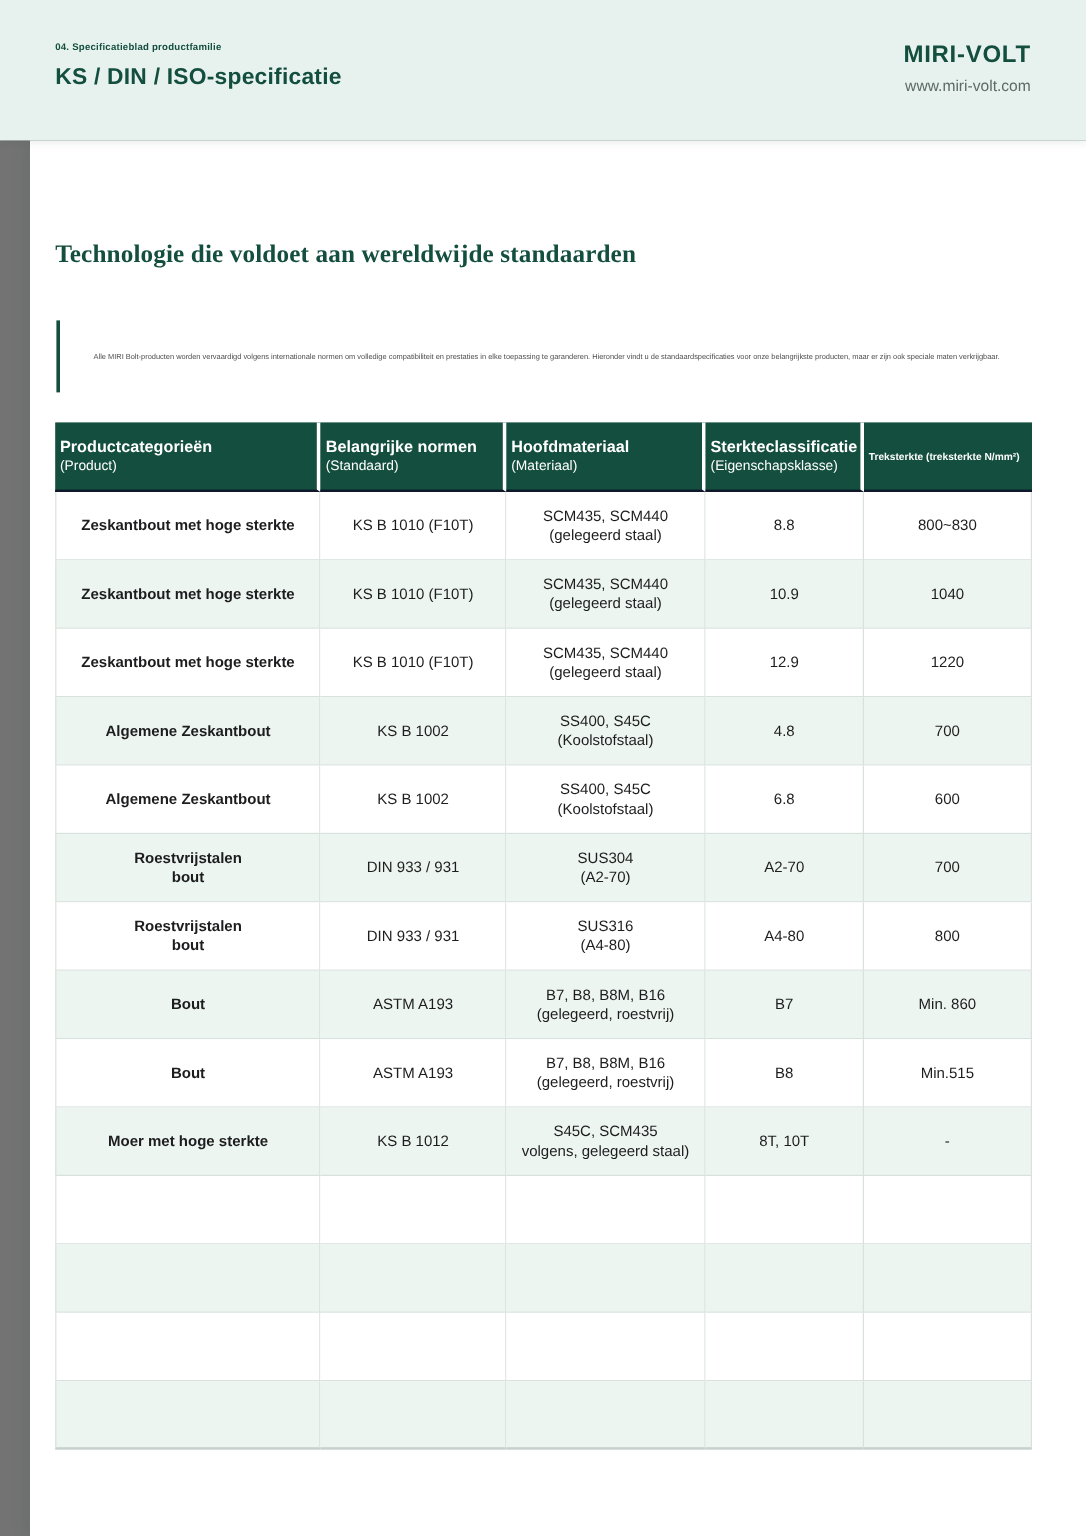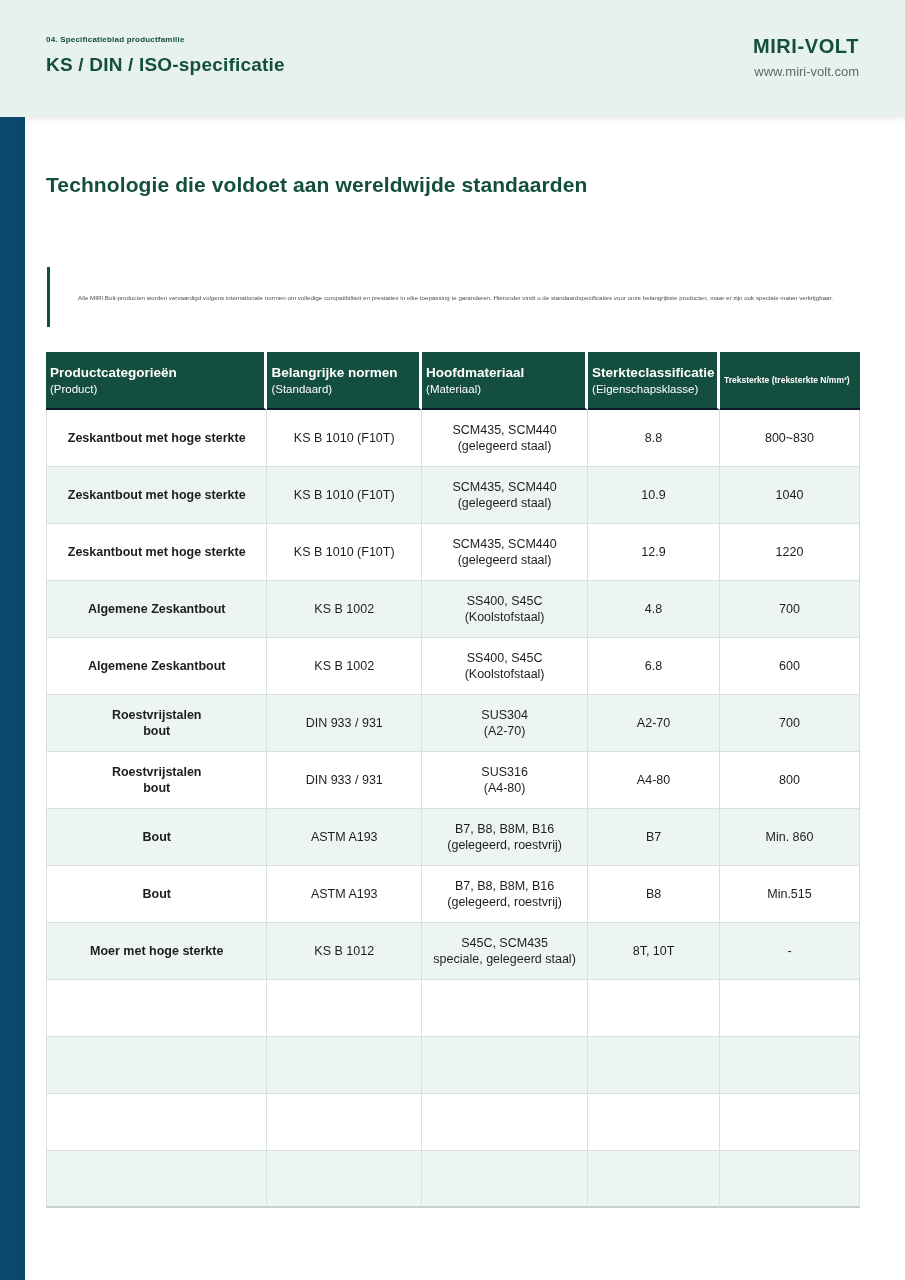--- a/index.html
+++ b/index.html
@@ -6,21 +6,21 @@
     --brand-green:#134e3e;
     --band-mint:#e7f2ee;
     --stripe-mint:#edf5f1;
     --border-gray:#d9e1de;
     --text-dark:#1d1d1f;
     --muted:#5d6b66;
   }
   *{margin:0;padding:0;box-sizing:border-box;}
   html,body{width:905px;}
   body{font-family:"Liberation Sans", sans-serif;background:#f7fbfa;}
-  .page{position:relative;width:905px;height:1280px;overflow:hidden;background:#0c4a6e;}
+  .page{position:relative;width:905px;height:1280px;overflow:hidden;background:#737373;}
 
   
   .top-band{
     position:absolute;top:0;left:0;width:905px;height:117px;
     background:var(--band-mint);
     box-shadow:0 3px 6px rgba(20,60,48,.08);
     z-index:3;
     display:flex;justify-content:space-between;
     padding:35px 46px 0 46px;
   }
@@ -31,22 +31,22 @@
   .website{font-size:13px;color:var(--muted);}
 
   
   .card{
     position:absolute;top:117px;left:25px;width:880px;height:1163px;
     background:#ffffff;
     box-shadow:-6px 2px 12px rgba(20,60,48,.06);
     z-index:2;
   }
   .section-heading{
-    position:absolute;left:21px;top:56px;
-    font-size:21px;font-weight:700;color:var(--brand-green);letter-spacing:.1px;
+    position:absolute;left:21px;top:82px;
+    font-size:21px;font-weight:700;color:var(--brand-green);letter-spacing:.1px;font-family:Liberation Serif, serif;
   }
   .intro-quote{
     position:absolute;left:22px;top:150px;height:60px;width:840px;
     border-left:3px solid var(--brand-green);
     display:flex;align-items:center;
     padding-left:28px;
   }
   .intro-text{font-size:6.2px;color:#4e4e4e;white-space:nowrap;letter-spacing:0;}
 
   
@@ -203,21 +203,21 @@
           <td>ASTM A193</td>
           <td>B7, B8, B8M, B16
 (gelegeerd, roestvrij)</td>
           <td>B8</td>
           <td>Min.515</td>
         </tr>
         <tr>
           <td>Moer met hoge sterkte</td>
           <td>KS B 1012</td>
           <td>S45C, SCM435
-speciale, gelegeerd staal)</td>
+volgens, gelegeerd staal)</td>
           <td>8T, 10T</td>
           <td>-</td>
         </tr>
         <tr>
           <td></td>
             <td></td>
             <td></td>
             <td></td>
             <td></td>
         </tr>

